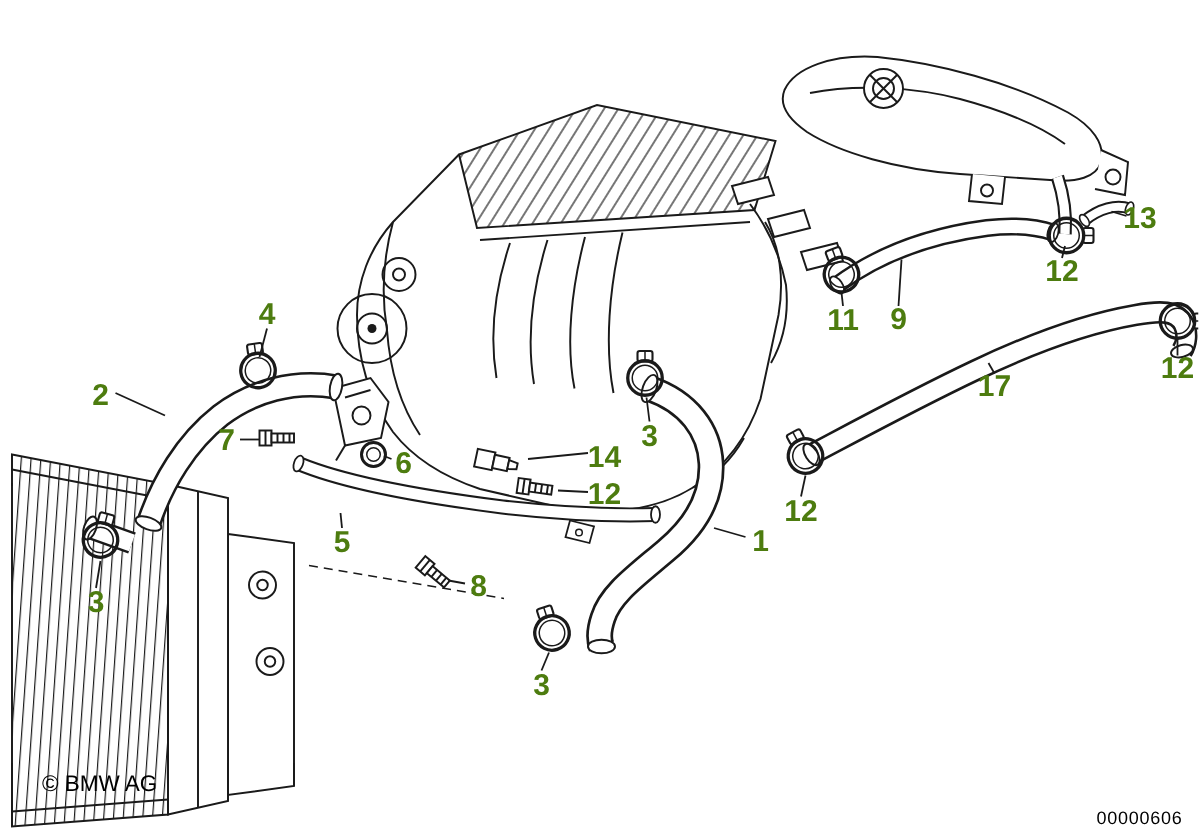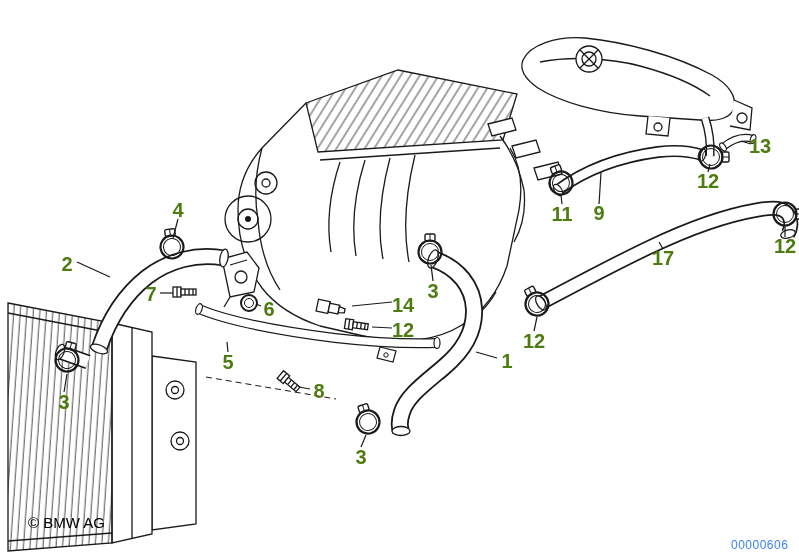--- a/index.html
+++ b/index.html
@@ -30,21 +30,21 @@
     top: 514px;
     font-size: 15px;
     color: #000;
   }
   .docnum {
     position: absolute;
     left: 731px;
     top: 538px;
     font-size: 12px;
     letter-spacing: 0.5px;
-    color: #3b82f6;
+    color: #000000;
   }
 </style>
 </head>
 <body>
 
 <div class="stage">
 
   <svg class="art" width="799" height="559" viewBox="0 0 799 559">
     <defs>
       <pattern id="hatchV" width="6.5" height="8" patternUnits="userSpaceOnUse" patternTransform="rotate(4)">

